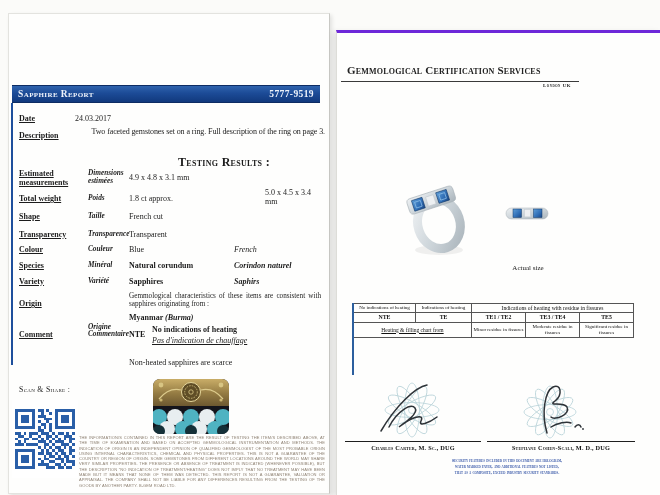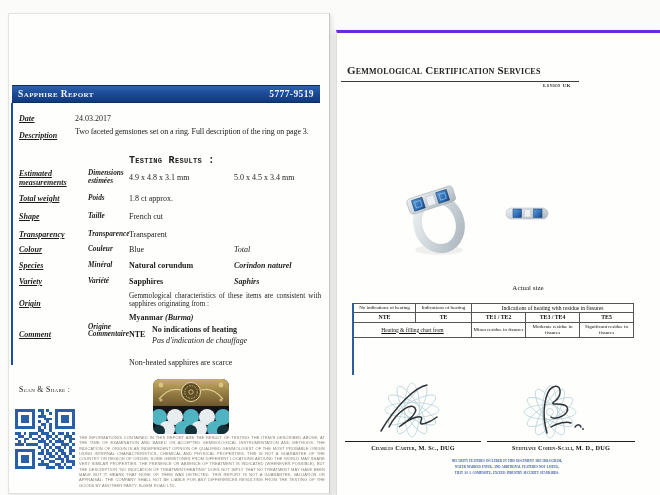--- a/index.html
+++ b/index.html
@@ -28,28 +28,28 @@
     border-top:1.5px solid #0d2c63;border-bottom:1px solid #0d2c63;
     color:#eef3fb;display:flex;align-items:center;justify-content:space-between;
     padding:0 6px;box-sizing:border-box;
     font-weight:bold;font-size:9.5px;letter-spacing:.4px;
   }
   .blue-spine{
     position:absolute;left:1.5px;top:89px;width:2px;height:262px;
     background:#1e4f9c;
   }
   .lp-row{position:absolute;left:10px;right:9px;font-size:8px;line-height:1.15;}
-  .lab{position:absolute;left:0;top:0;width:58px;font-weight:bold;text-decoration:underline;font-size:8px;font-style:italic;}
+  .lab{position:absolute;left:0;top:0;width:58px;font-weight:bold;text-decoration:underline;font-size:8px;}
   .frl{position:absolute;left:69px;top:0;width:42px;font-weight:bold;font-style:italic;font-size:7.3px;}
   .val{position:absolute;left:110px;top:0;}
   .val2{position:absolute;left:215px;top:0;}
   .b{font-weight:bold;} .i{font-style:italic;}
   .heading-tr{
-    position:absolute;left:120px;top:141px;width:190px;
-    font-weight:bold;font-size:10px;letter-spacing:.3px;font-family:Liberation Mono, monospace;
+    position:absolute;left:120px;top:141px;width:190px;text-align:center;
+    font-weight:bold;font-size:12px;letter-spacing:.3px;
   }
   .scan-share{position:absolute;left:10px;top:371px;font-weight:normal;font-size:7.8px;letter-spacing:.3px;}
   .qr-box{position:absolute;left:3px;top:386px;width:66px;height:78px;background:#ffffff;
     display:flex;align-items:center;justify-content:center;}
   .qr-box svg{width:60px;height:60px;}
   .seal{position:absolute;left:144px;top:365px;width:76px;height:55px;}
   .disclaimer{
     position:absolute;left:70px;top:421px;width:246px;
     font-size:4px;line-height:5.3px;text-align:justify;color:#8c7f70;
     font-family:"Liberation Sans",sans-serif;letter-spacing:.1px;
@@ -58,21 +58,21 @@
   .org-name{
     position:absolute;left:10px;top:31px;width:212px;
     font-weight:bold;font-size:11px;letter-spacing:.2px;color:#222;
   }
   .org-underline{position:absolute;left:4px;top:48px;width:238px;height:1px;background:#3a3a3a;}
   .org-location{position:absolute;left:198px;top:50px;width:44px;text-align:center;
     font-weight:bold;font-size:4.8px;letter-spacing:.6px;color:#222;}
   .gcs-logo{position:absolute;left:208px;top:6px;width:100px;height:55px;}
   .ring-large{position:absolute;left:58px;top:143px;width:86px;height:86px;}
   .ring-small{position:absolute;left:168px;top:171px;width:44px;height:18px;}
-  .actual-size{position:absolute;left:150px;top:231px;width:82px;text-align:center;font-size:7px;margin-top:20px;}
+  .actual-size{position:absolute;left:150px;top:231px;width:82px;text-align:center;font-size:7px;}
   .heating-table{
     position:absolute;left:16px;top:270px;width:280px;
     border-collapse:collapse;table-layout:fixed;
     font-size:5px;color:#111;text-align:center;
   }
   .heating-table td{border:0.5px solid #555;padding:1px 1px;vertical-align:middle;line-height:1.15;}
   .heating-table .code{font-weight:bold;font-size:5.8px;}
   .heating-table .res-hdr{font-size:5.6px;}
   .heating-table .chart-from{font-size:5.5px;text-decoration:underline;}
   .table-spine{position:absolute;left:15.4px;top:270px;width:1.6px;height:72px;background:#2c5f9e;}
@@ -96,30 +96,30 @@
   </div>
   <div class="blue-spine"></div>
 
   <div class="lp-row" style="top:100px;">
     <span class="lab">Date</span>
     <span class="val" style="left:56px;">24.03.2017</span>
   </div>
 
   <div class="lp-row" style="top:113px;">
     <span class="lab" style="top:4px;">Description</span>
-    <span class="val" style="left:56px;width:250px;letter-spacing:-0.1px;">Two faceted gemstones set on a ring. Full description of the ring on page 3.</span>
+    <span class="val" style="left:56px;width:250px;letter-spacing:-0.1px;text-align:right;">Two faceted gemstones set on a ring. Full description of the ring on page 3.</span>
   </div>
 
   <div class="heading-tr sc">Testing Results :</div>
 
   <div class="lp-row" style="top:155px;">
     <span class="lab">Estimated measurements</span>
     <span class="frl">Dimensions estimées</span>
     <span class="val" style="top:4px;">4.9 x 4.8 x 3.1 mm</span>
-    <span class="val2" style="top:4px;">5.0 x 4.5 x 3.4 mm</span>
+    <span class="val2" style="top:19px;margin-left:31px;">5.0 x 4.5 x 3.4 mm</span>
   </div>
 
   <div class="lp-row" style="top:180px;">
     <span class="lab">Total weight</span>
     <span class="frl">Poids</span>
     <span class="val">1.8 ct approx.</span>
   </div>
 
   <div class="lp-row" style="top:198px;">
     <span class="lab">Shape</span>
@@ -130,21 +130,21 @@
   <div class="lp-row" style="top:216px;">
     <span class="lab">Transparency</span>
     <span class="frl">Transparence</span>
     <span class="val">Transparent</span>
   </div>
 
   <div class="lp-row" style="top:231px;">
     <span class="lab">Colour</span>
     <span class="frl">Couleur</span>
     <span class="val">Blue</span>
-    <span class="val2 i">Total</span>
+    <span class="val2 i">French</span>
   </div>
 
   <div class="lp-row" style="top:247px;">
     <span class="lab">Species</span>
     <span class="frl">Minéral</span>
     <span class="val b">Natural corundum</span>
     <span class="val2 b i">Corindon naturel</span>
   </div>
 
   <div class="lp-row" style="top:263px;">
@@ -159,21 +159,21 @@
     <span class="frl" style="top:7px;margin-top:24px;">Origine</span>
     <span class="val" style="width:192px;font-size:7.2px;text-align:justify;">Gemmological characteristics of these items are consistent with sapphires originating from :</span>
     <span class="val b" style="top:21px;"><span>Myanmar</span> <span class="i">(Burma)</span></span>
   </div>
 
   <div class="lp-row" style="top:311px;">
     <span class="lab" style="top:5px;">Comment</span>
     <span class="frl" style="top:5px;">Commentaire</span>
     <span class="val b" style="top:5px;">NTE</span>
     <span class="val b" style="left:133px;">No indications of heating</span>
-    <span class="val i" style="left:133px;top:10.5px;">Pas d'indication de chauffage</span>
+    <span class="val i" style="left:133px;top:10.5px;text-decoration:underline;">Pas d'indication de chauffage</span>
   </div>
 
   <div class="lp-row" style="top:344px;">
     <span class="val">Non-heated sapphires are scarce</span>
   </div>
 
   <div class="scan-share sc">Scan &amp; Share :</div>
 
   <div class="qr-box">
     <svg id="qr-svg" viewBox="0 0 21 21" shape-rendering="crispEdges">

